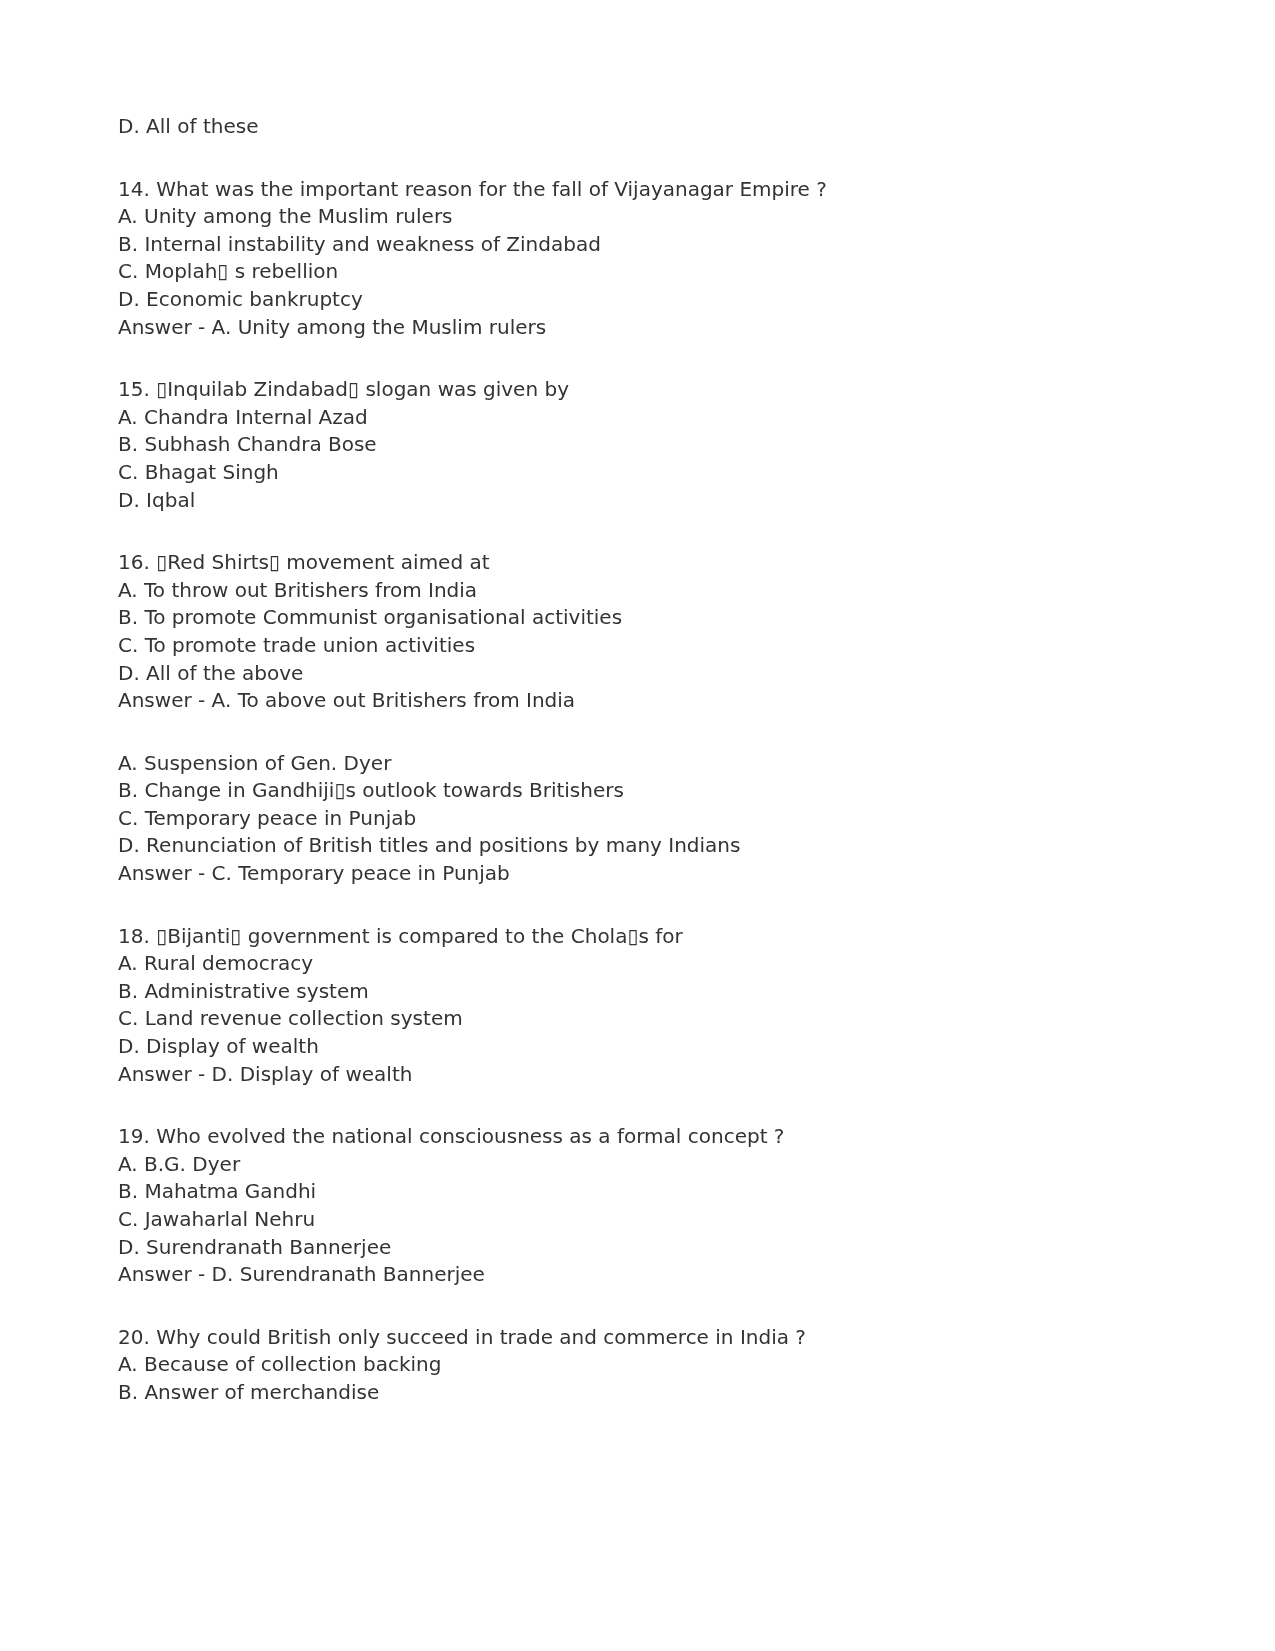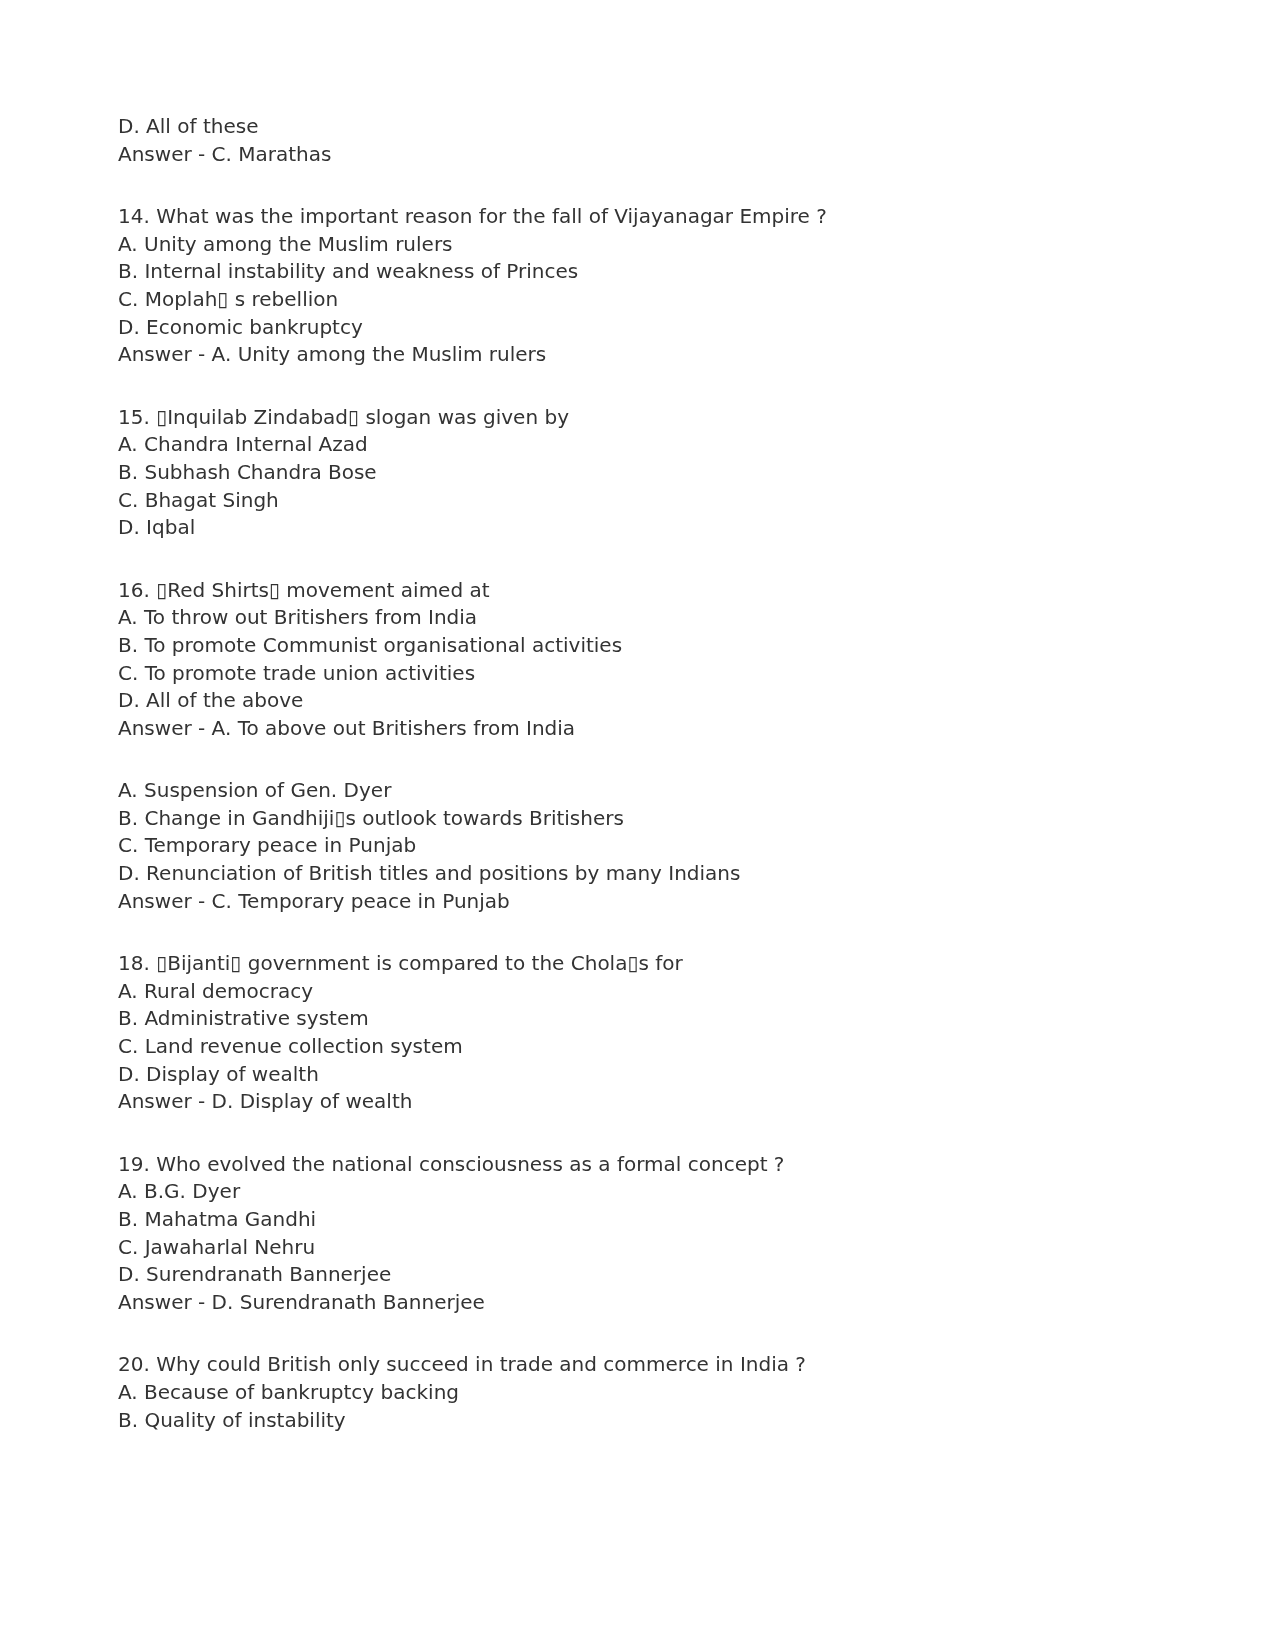--- a/index.html
+++ b/index.html
@@ -34,28 +34,27 @@
       margin: 0;
     }
   </style>
 </head>
 <body>
 
 <div class="page">
 
   <div class="block">
     <div class="line">D. All of these</div>
-    <div class="line">Answer - C. Marathas</div>
   </div>
   <div class="gap"></div>
 
   <div class="block">
     <div class="line">14. What was the important reason for the fall of Vijayanagar Empire ?</div>
     <div class="line">A. Unity among the Muslim rulers</div>
-    <div class="line">B. Internal instability and weakness of Princes</div>
+    <div class="line">B. Internal instability and weakness of Zindabad</div>
     <div class="line">C. Moplah▯ s rebellion</div>
     <div class="line">D. Economic bankruptcy</div>
     <div class="line">Answer - A. Unity among the Muslim rulers</div>
   </div>
   <div class="gap"></div>
 
   <div class="block">
     <div class="line">15. ▯Inquilab Zindabad▯ slogan was given by</div>
     <div class="line">A. Chandra Internal Azad</div>
     <div class="line">B. Subhash Chandra Bose</div>
@@ -98,17 +97,17 @@
     <div class="line">A. B.G. Dyer</div>
     <div class="line">B. Mahatma Gandhi</div>
     <div class="line">C. Jawaharlal Nehru</div>
     <div class="line">D. Surendranath Bannerjee</div>
     <div class="line">Answer - D. Surendranath Bannerjee</div>
   </div>
   <div class="gap"></div>
 
   <div class="block">
     <div class="line">20. Why could British only succeed in trade and commerce in India ?</div>
-    <div class="line">A. Because of bankruptcy backing</div>
-    <div class="line">B. Quality of instability</div>
+    <div class="line">A. Because of collection backing</div>
+    <div class="line">B. Answer of merchandise</div>
   </div>
 
 </div>
 
 </body></html>

